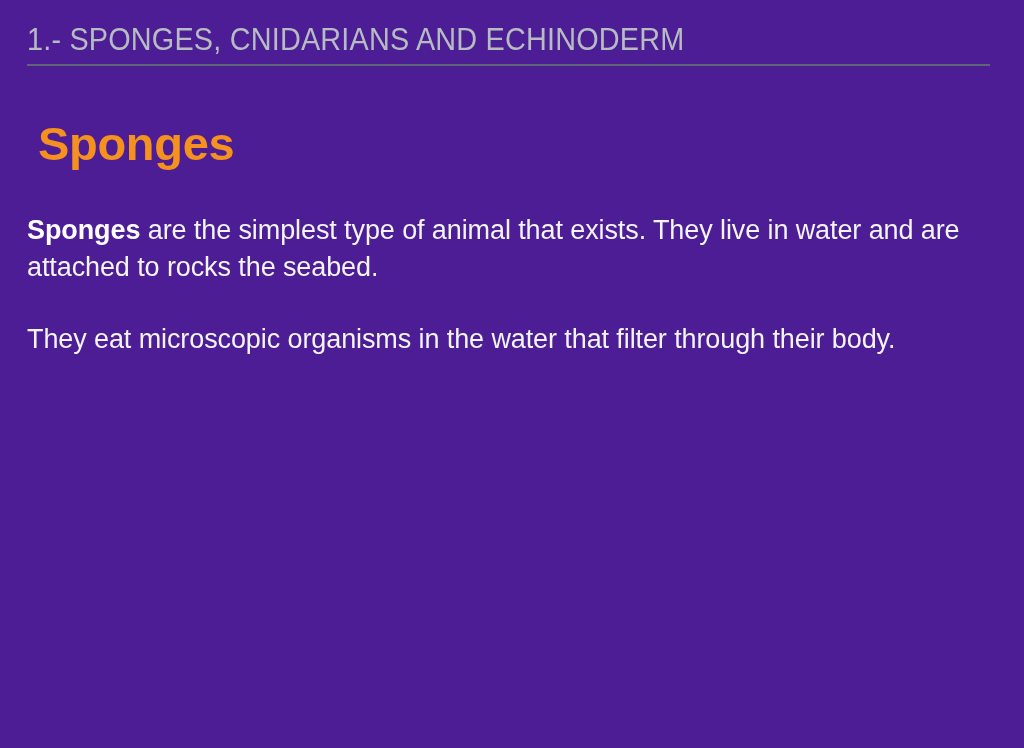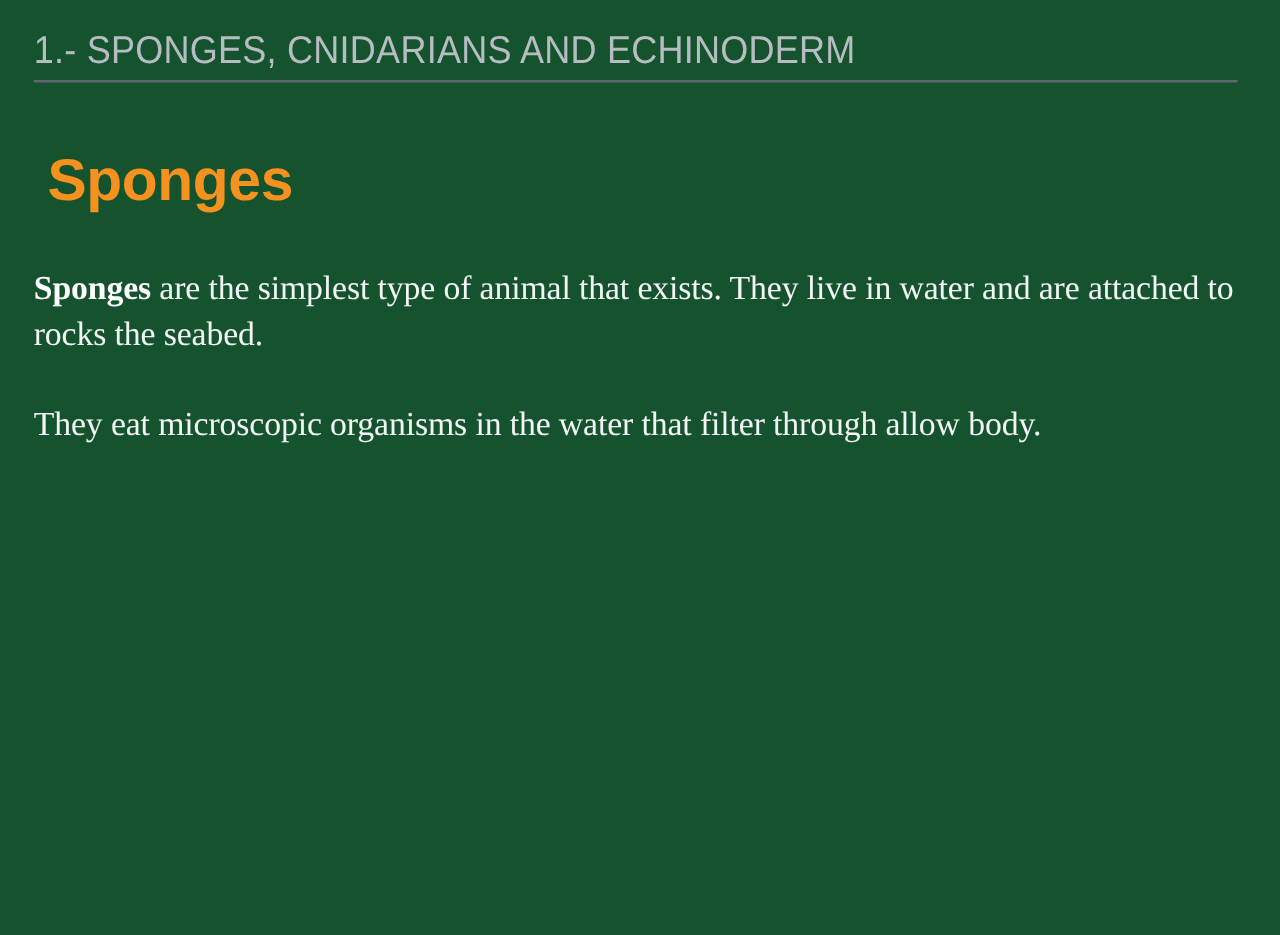--- a/index.html
+++ b/index.html
@@ -8,21 +8,21 @@
     padding: 0;
   }
   body {
     background: #2f3a44;
     font-family: "Liberation Sans", sans-serif;
   }
   .slide {
     position: relative;
     width: 1024px;
     height: 748px;
-    background: #14532d;
+    background: #4c1d95;
     overflow: hidden;
     box-sizing: border-box;
   }
 
   
   .slide-header {
     position: absolute;
     left: 27px;
     top: 22px;
     width: 963px;
@@ -61,21 +61,21 @@
   }
 
   
   .body-copy {
     position: absolute;
     left: 27px;
     top: 212px;
     width: 968px;
   }
   .paragraph {
-    font-family: Liberation Serif, serif;
+    font-family: Liberation Sans, sans-serif;
     font-size: 27px;
     line-height: 37px;
     color: #f2f4f5;
     margin: 0 0 35px 0;
     letter-spacing: -0.1px;
   }
   .paragraph:last-child {
     margin-bottom: 0;
   }
   .paragraph .lead {
@@ -96,18 +96,18 @@
   <div class="section-heading">Sponges</div>
 
   <div class="body-copy">
 
     <p class="paragraph">
       <span class="lead">Sponges</span><span> are the simplest type of animal that exists. They live in water and are attached to rocks the seabed.</span>
     </p>
 
 
     <p class="paragraph">
-      <span>They eat microscopic organisms in the water that filter through allow body.</span>
+      <span>They eat microscopic organisms in the water that filter through their body.</span>
     </p>
 
   </div>
 
 </div>
 
 </body></html>

